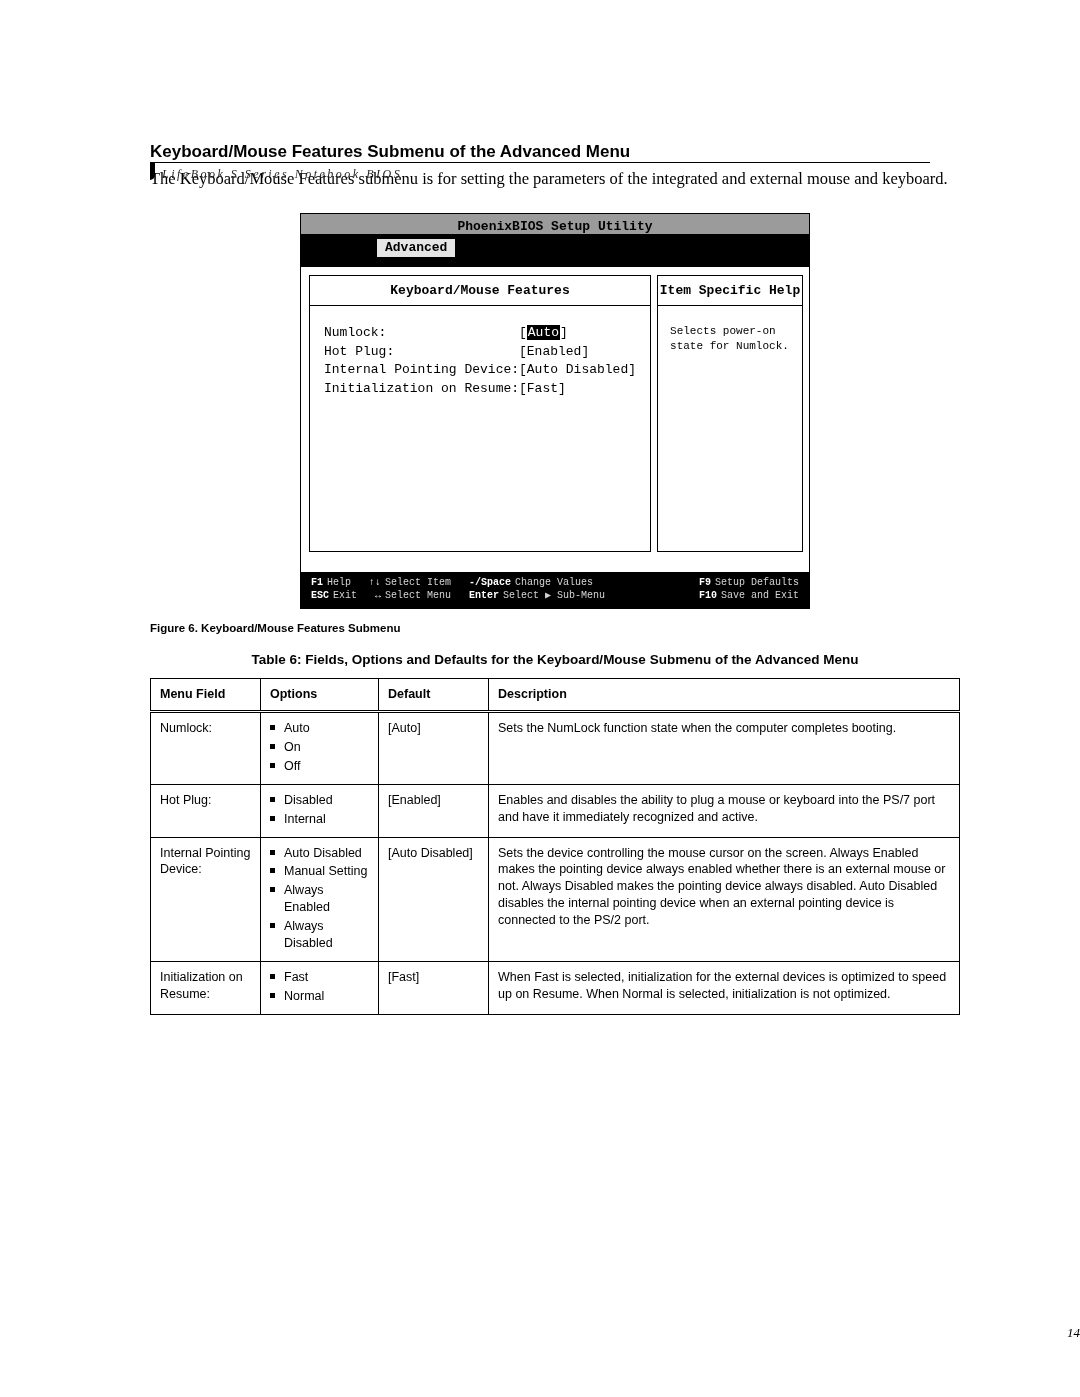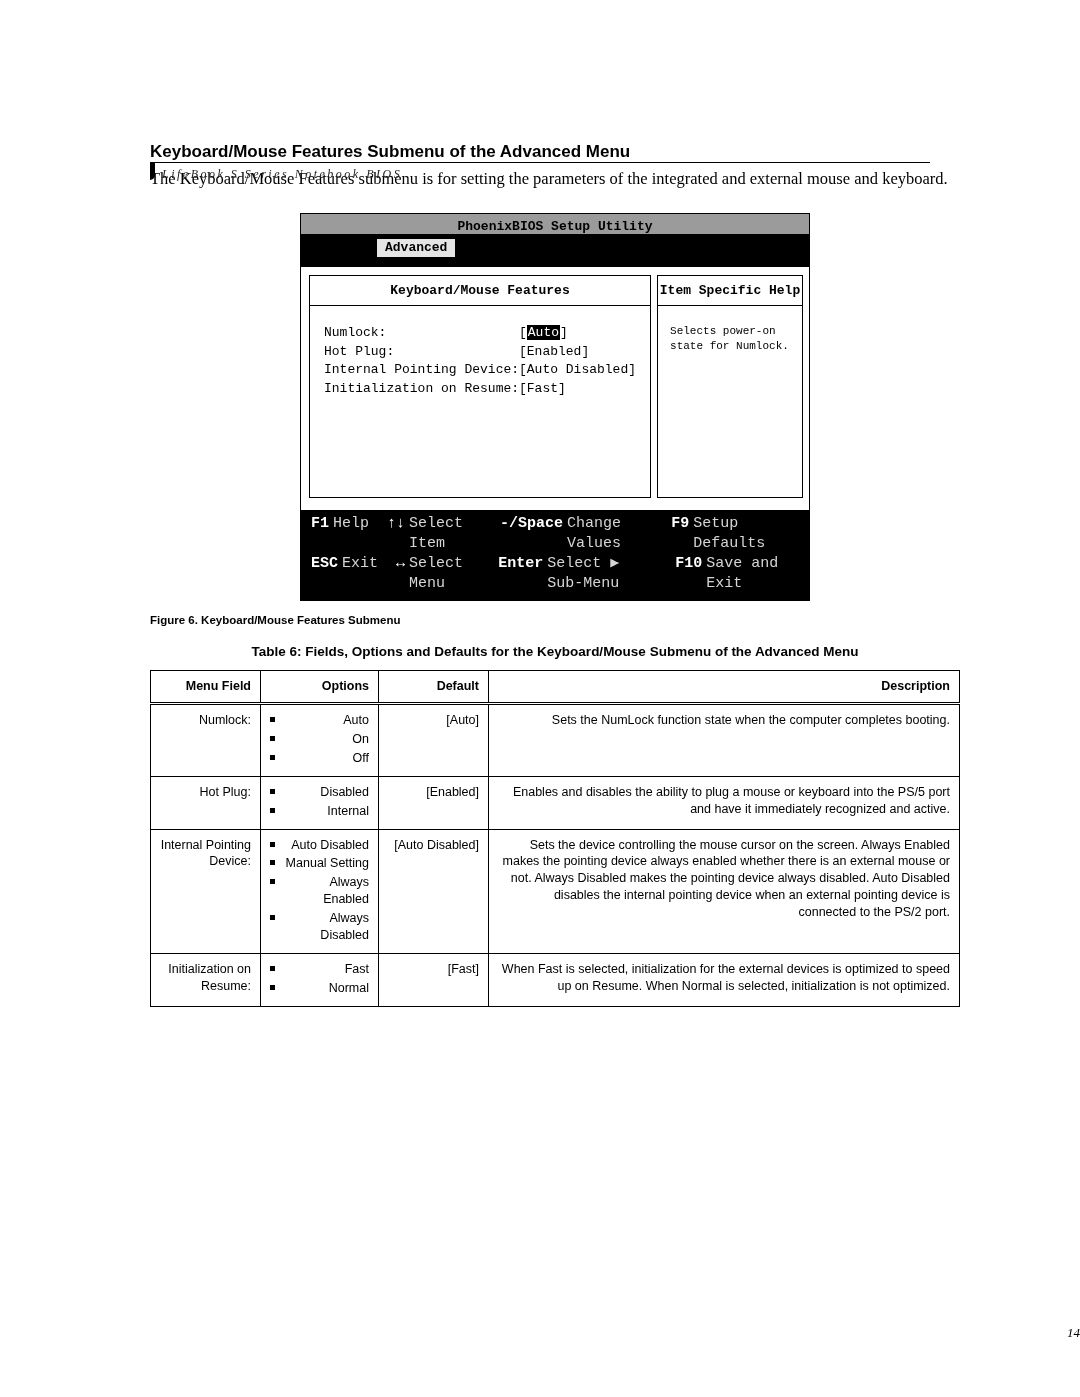--- a/index.html
+++ b/index.html
@@ -8,40 +8,40 @@
   .hdr-tab-bar{position:absolute;left:150px;top:162px;width:5px;height:18px;background:#000;border-bottom-right-radius:6px}
   .running{font:italic 12px/1 "Georgia",serif;letter-spacing:2.5px;position:absolute;left:162px;top:168px;color:#222}
   .sec-title{font:bold 17px/1.2 Arial,Helvetica,sans-serif;margin:82px 0 6px 0}
   .intro{font:16.5px/1.35 "Times New Roman",serif;margin:0 0 22px 0}
   .bios-wrap{width:510px;margin:18px auto 14px}
   .bios{border:1px solid #000;font:13px/1.35 "Courier New",monospace;background:#fff}
   .bios-bar{background:#9b9b9b;height:16px;color:#000;text-align:center;font-weight:bold;border-bottom:1px solid #000;padding-top:4px}
   .bios-tabs{background:#000;height:32px;position:relative}
   .bios-tab{position:absolute;left:75px;top:3px;background:#e5e5e5;border:1px solid #000;padding:0 8px 1px;font-weight:bold}
   .bios-body{display:flex}
-  .bios-body>div{border:1px solid #000;margin:8px 6px 12px 8px;height:223px;box-sizing:border-box}
+  .bios-body>div{border:1px solid #000;margin:8px 6px 20px 8px;height:277px;box-sizing:border-box}
   .bios-left{flex:0 0 63%}
   .bios-right{flex:1;margin-left:0!important}
   .bios-colhead{text-align:center;font-weight:bold;padding:6px 0;border-bottom:1px solid #000}
   .bios-rows{padding:18px 14px;font-size:13px}
   .bios-row{display:flex;margin-bottom:1px;white-space:pre}
   .bios-row .lab{width:195px}
   .bios-row .val{}
   .bios-row .sel{background:#000;color:#fff;padding:0 1px}
   .bios-help{padding:18px 12px;font-size:11px}
-  .bios-foot{background:#000;color:#e5e5e5;padding:4px 10px 5px;font-size:15px;line-height:1.35}
+  .bios-foot{background:#000;color:#e5e5e5;padding:4px 10px 5px;font-size:10px;line-height:1.35}
   .bios-foot-row{display:flex;gap:0;justify-content:space-between}
   .bff{display:flex;gap:0}
   .bff span.k{color:#fff;font-weight:bold;margin-right:4px}
   .bff span.t{color:#d5d5d5;margin-right:18px}
   .bff span.ar{color:#fff;font-weight:bold;margin-right:4px}
   .fig-cap{font:bold 11.5px/1 Arial,sans-serif;margin:6px 0 18px}
   .tbl-cap{text-align:center;font:bold 13.5px/1.2 Arial,sans-serif;margin:0 0 10px}
   table.fields{width:100%;border-collapse:collapse;font:12.5px/1.35 Arial,sans-serif}
-  table.fields th,table.fields td{border:1px solid #000;padding:7px 9px;text-align:right;vertical-align:top}
+  table.fields th,table.fields td{border:1px solid #000;padding:7px 9px;text-align:left;vertical-align:top}
   table.fields thead th{font-weight:bold}
   
   table.fields thead th{border-bottom:3px double #000}
   ul.opts{margin:0;padding:0 0 0 14px;list-style:none}
   ul.opts li{position:relative;padding-left:0;margin:0 0 2px}
   ul.opts li::before{content:"";position:absolute;left:-14px;top:5px;width:5px;height:5px;background:#000}
   .pagenum{position:absolute;bottom:56px;left:0;right:0;text-align:right;font:italic 13px "Times New Roman",serif}
   .col-menu{width:110px}
   .col-opts{width:118px}
   .col-def{width:110px}
@@ -144,21 +144,21 @@
         </tr>
         <tr>
           <td>Hot Plug:</td>
           <td>
             <ul class="opts">
               <li>Disabled</li>
               <li>Internal</li>
             </ul>
           </td>
           <td>[Enabled]</td>
-          <td>Enables and disables the ability to plug a mouse or keyboard into the PS/5 port and have it immediately recognized and active.</td>
+          <td>Enables and disables the ability to plug a mouse or keyboard into the PS/7 port and have it immediately recognized and active.</td>
         </tr>
         <tr>
           <td>Internal Pointing Device:</td>
           <td>
             <ul class="opts">
               <li>Auto Disabled</li>
               <li>Manual Setting</li>
               <li>Always Enabled</li>
               <li>Always Disabled</li>
             </ul>

